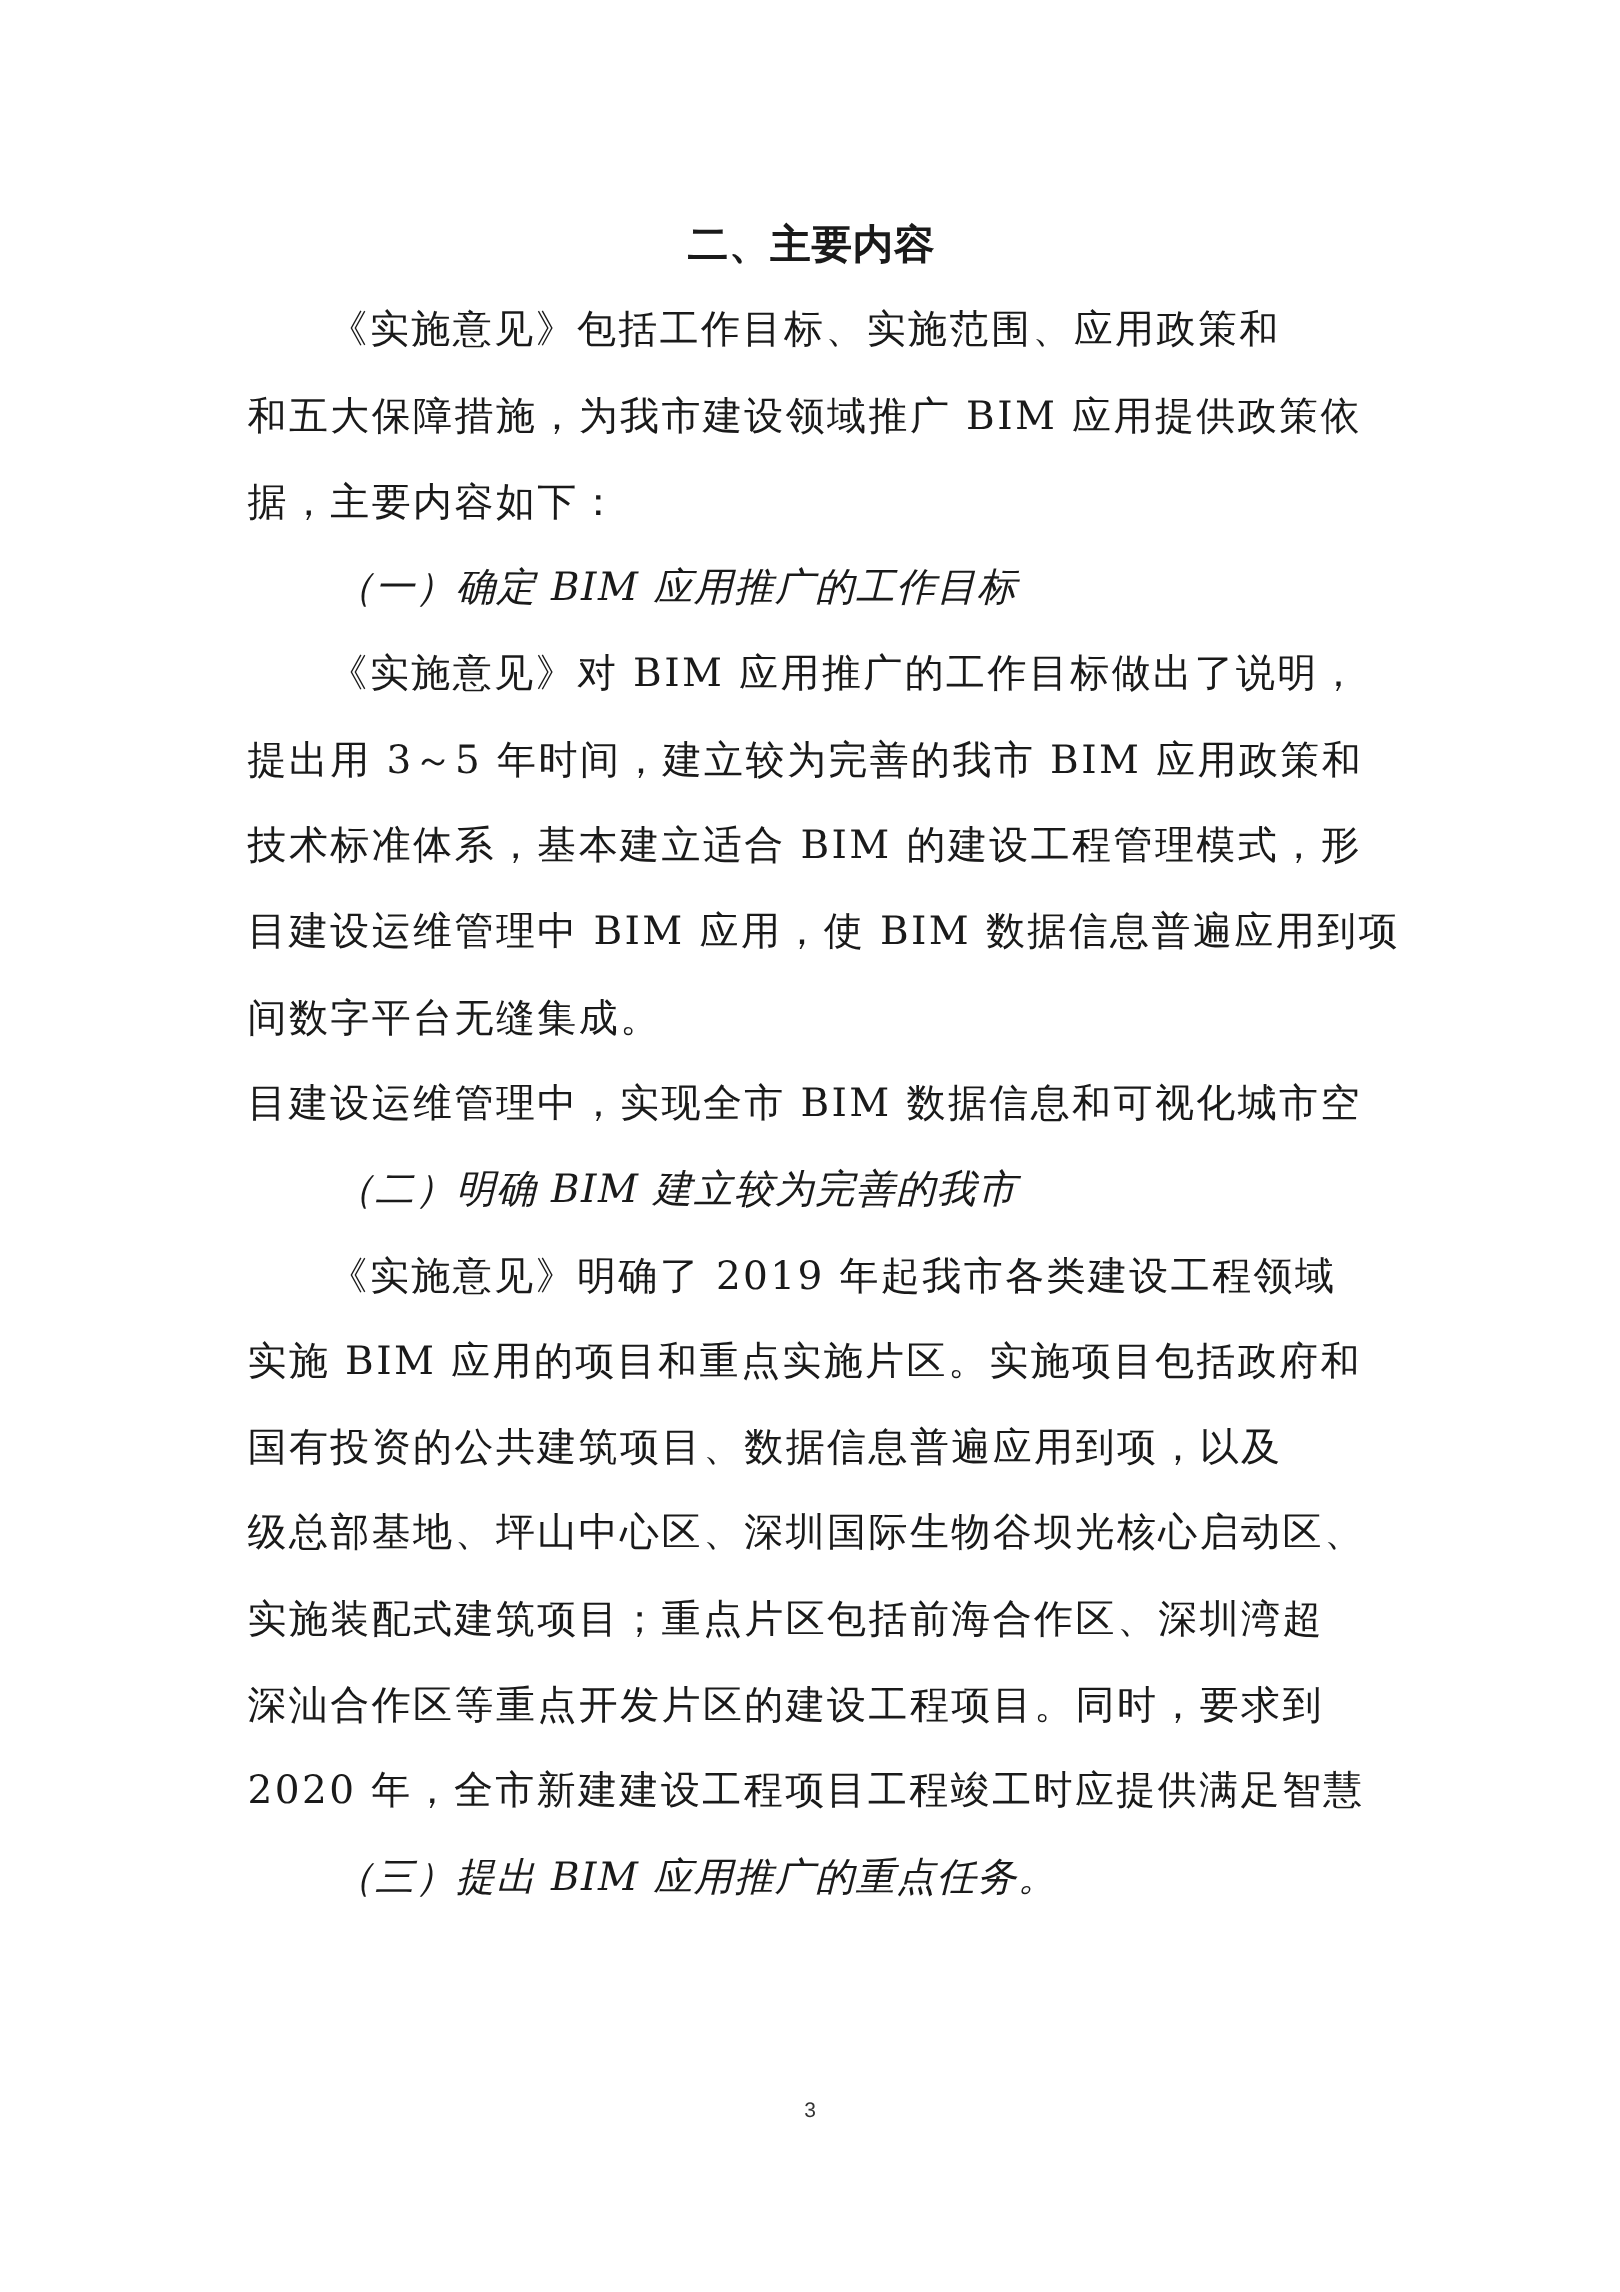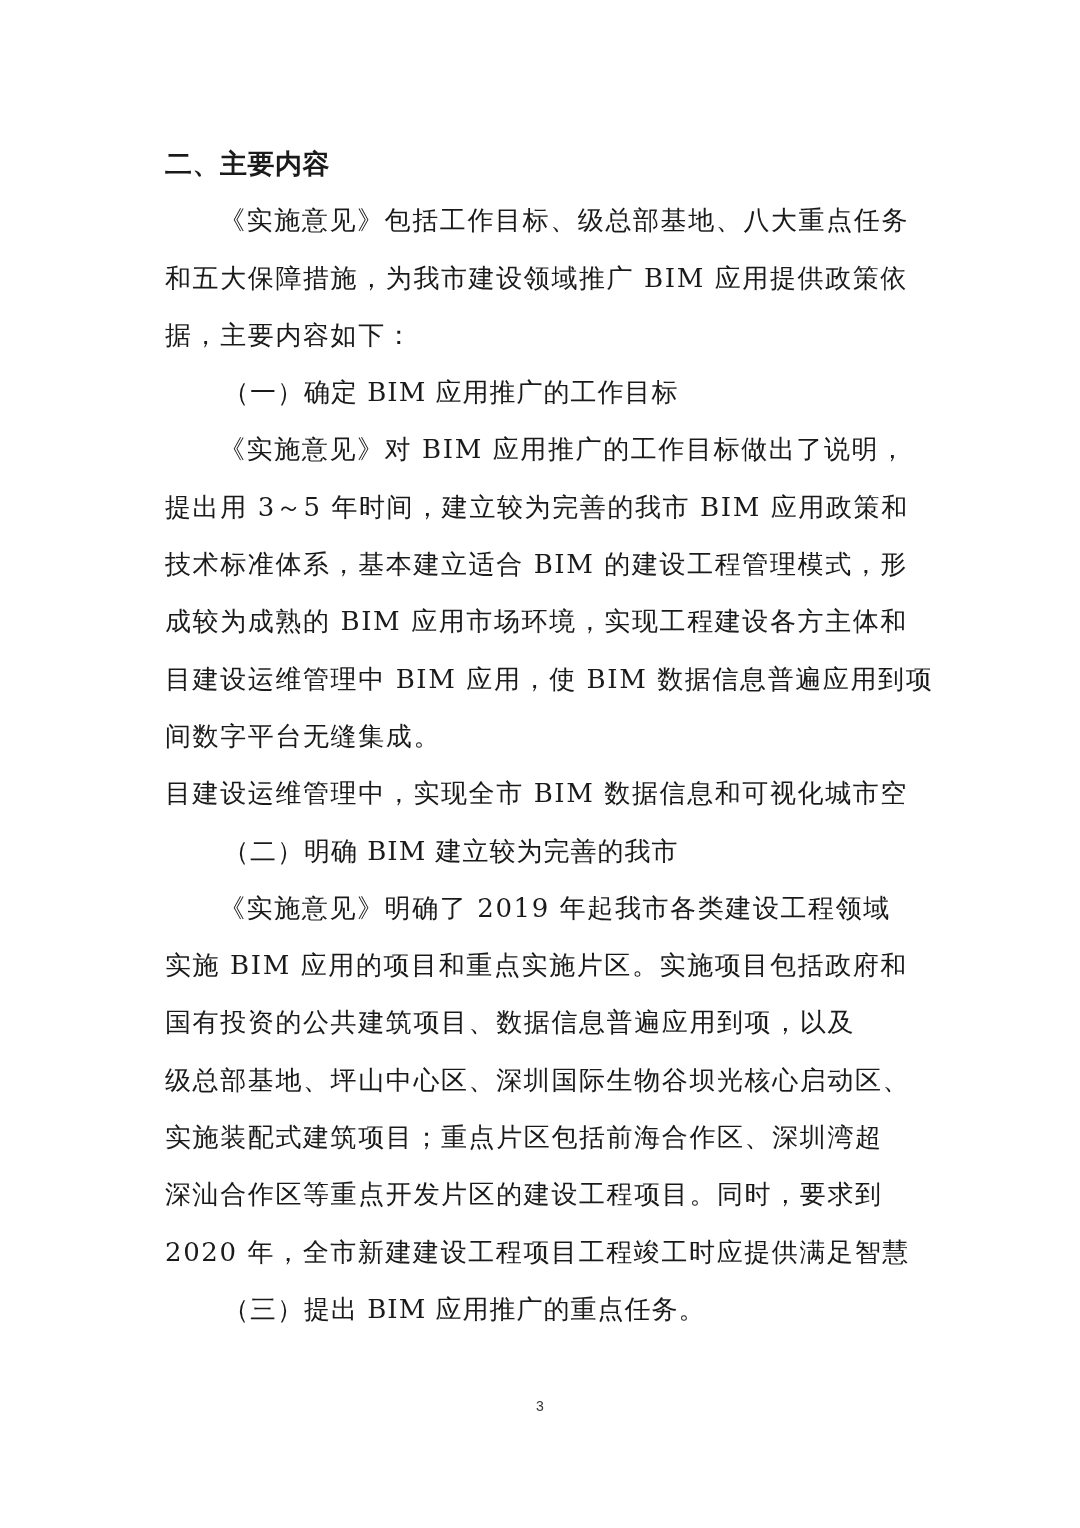--- a/index.html
+++ b/index.html
@@ -27,25 +27,27 @@
     font-size: 26px;
     white-space: nowrap;
     letter-spacing: 1.6px;
     overflow: visible;
   }
   .line.heading {
     font-family: "DejaVu Sans", "Liberation Sans", sans-serif;
     font-weight: bold;
     font-size: 27px;
     letter-spacing: 0.5px;
+    text-align: center;
   }
   .line.subheading {
     padding-left: 58px;
     font-size: 26px;
     letter-spacing: 1px;
+    font-style: italic;
   }
   .line.indent {
     padding-left: 54px;
   }
   .page-number {
     position: absolute;
     left: 532px;
     top: 1398px;
     width: 16px;
     text-align: center;
@@ -53,29 +55,28 @@
     font-size: 14px;
     color: #333;
   }
 </style>
 </head>
 <body>
 
 <div class="page">
   <div class="line heading">二、主要内容</div>
 
-  <div class="line indent">《实施意见》包括工作目标、级总部基地、八大重点任务</div>
+  <div class="line indent">《实施意见》包括工作目标、实施范围、应用政策和</div>
   <div class="line">和五大保障措施，为我市建设领域推广 BIM 应用提供政策依</div>
   <div class="line">据，主要内容如下：</div>
 
   <div class="line subheading">（一）确定 BIM 应用推广的工作目标</div>
   <div class="line indent">《实施意见》对 BIM 应用推广的工作目标做出了说明，</div>
   <div class="line">提出用 3～5 年时间，建立较为完善的我市 BIM 应用政策和</div>
   <div class="line">技术标准体系，基本建立适合 BIM 的建设工程管理模式，形</div>
-  <div class="line">成较为成熟的 BIM 应用市场环境，实现工程建设各方主体和</div>
   <div class="line">目建设运维管理中 BIM 应用，使 BIM 数据信息普遍应用到项</div>
   <div class="line">间数字平台无缝集成。</div>
   <div class="line">目建设运维管理中，实现全市 BIM 数据信息和可视化城市空</div>
 
   <div class="line subheading">（二）明确 BIM 建立较为完善的我市</div>
   <div class="line indent">《实施意见》明确了 2019 年起我市各类建设工程领域</div>
   <div class="line">实施 BIM 应用的项目和重点实施片区。实施项目包括政府和</div>
   <div class="line">国有投资的公共建筑项目、数据信息普遍应用到项，以及</div>
   <div class="line">级总部基地、坪山中心区、深圳国际生物谷坝光核心启动区、</div>
   <div class="line">实施装配式建筑项目；重点片区包括前海合作区、深圳湾超</div>

